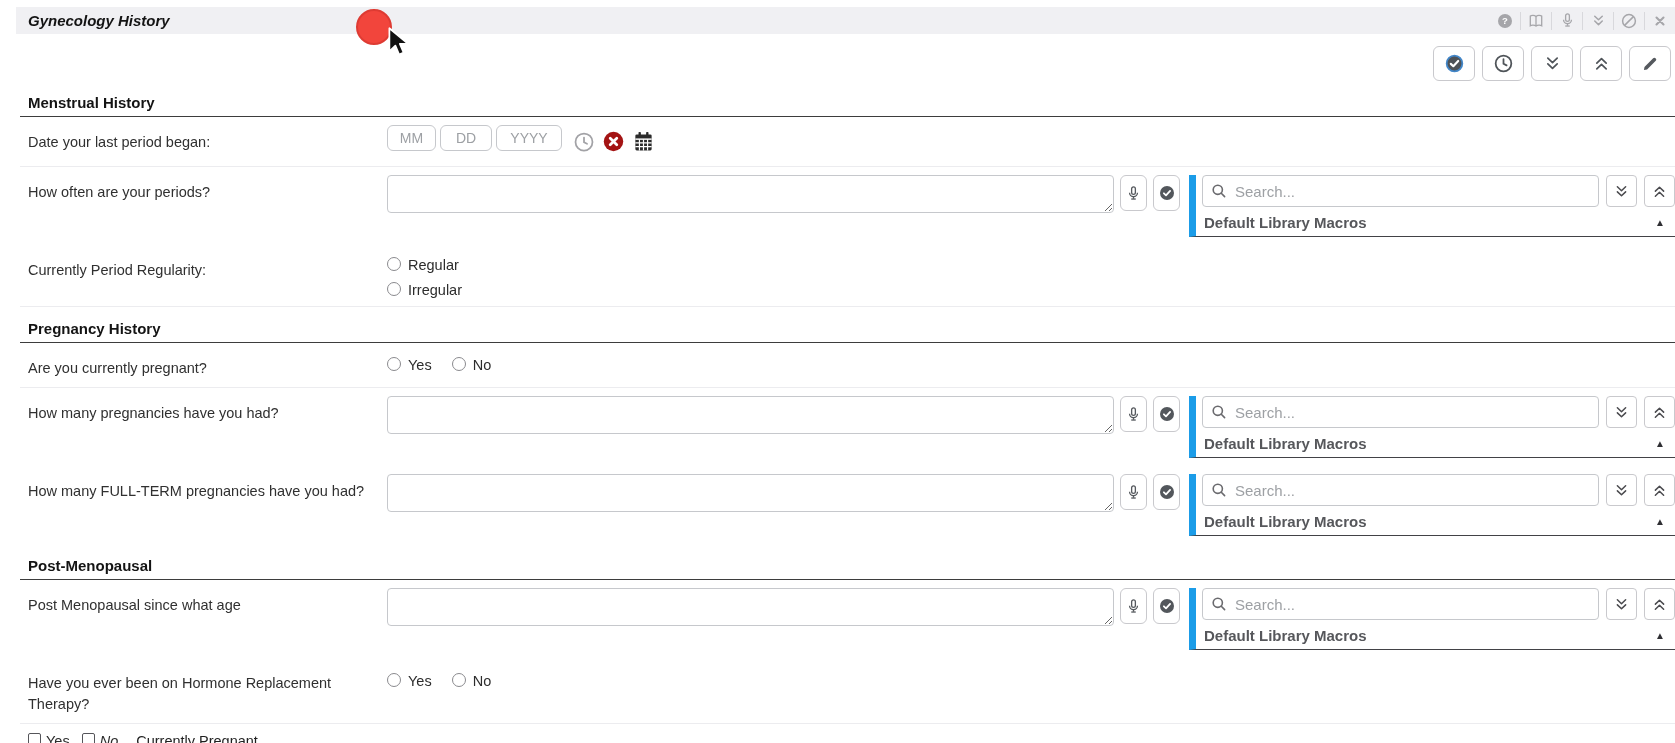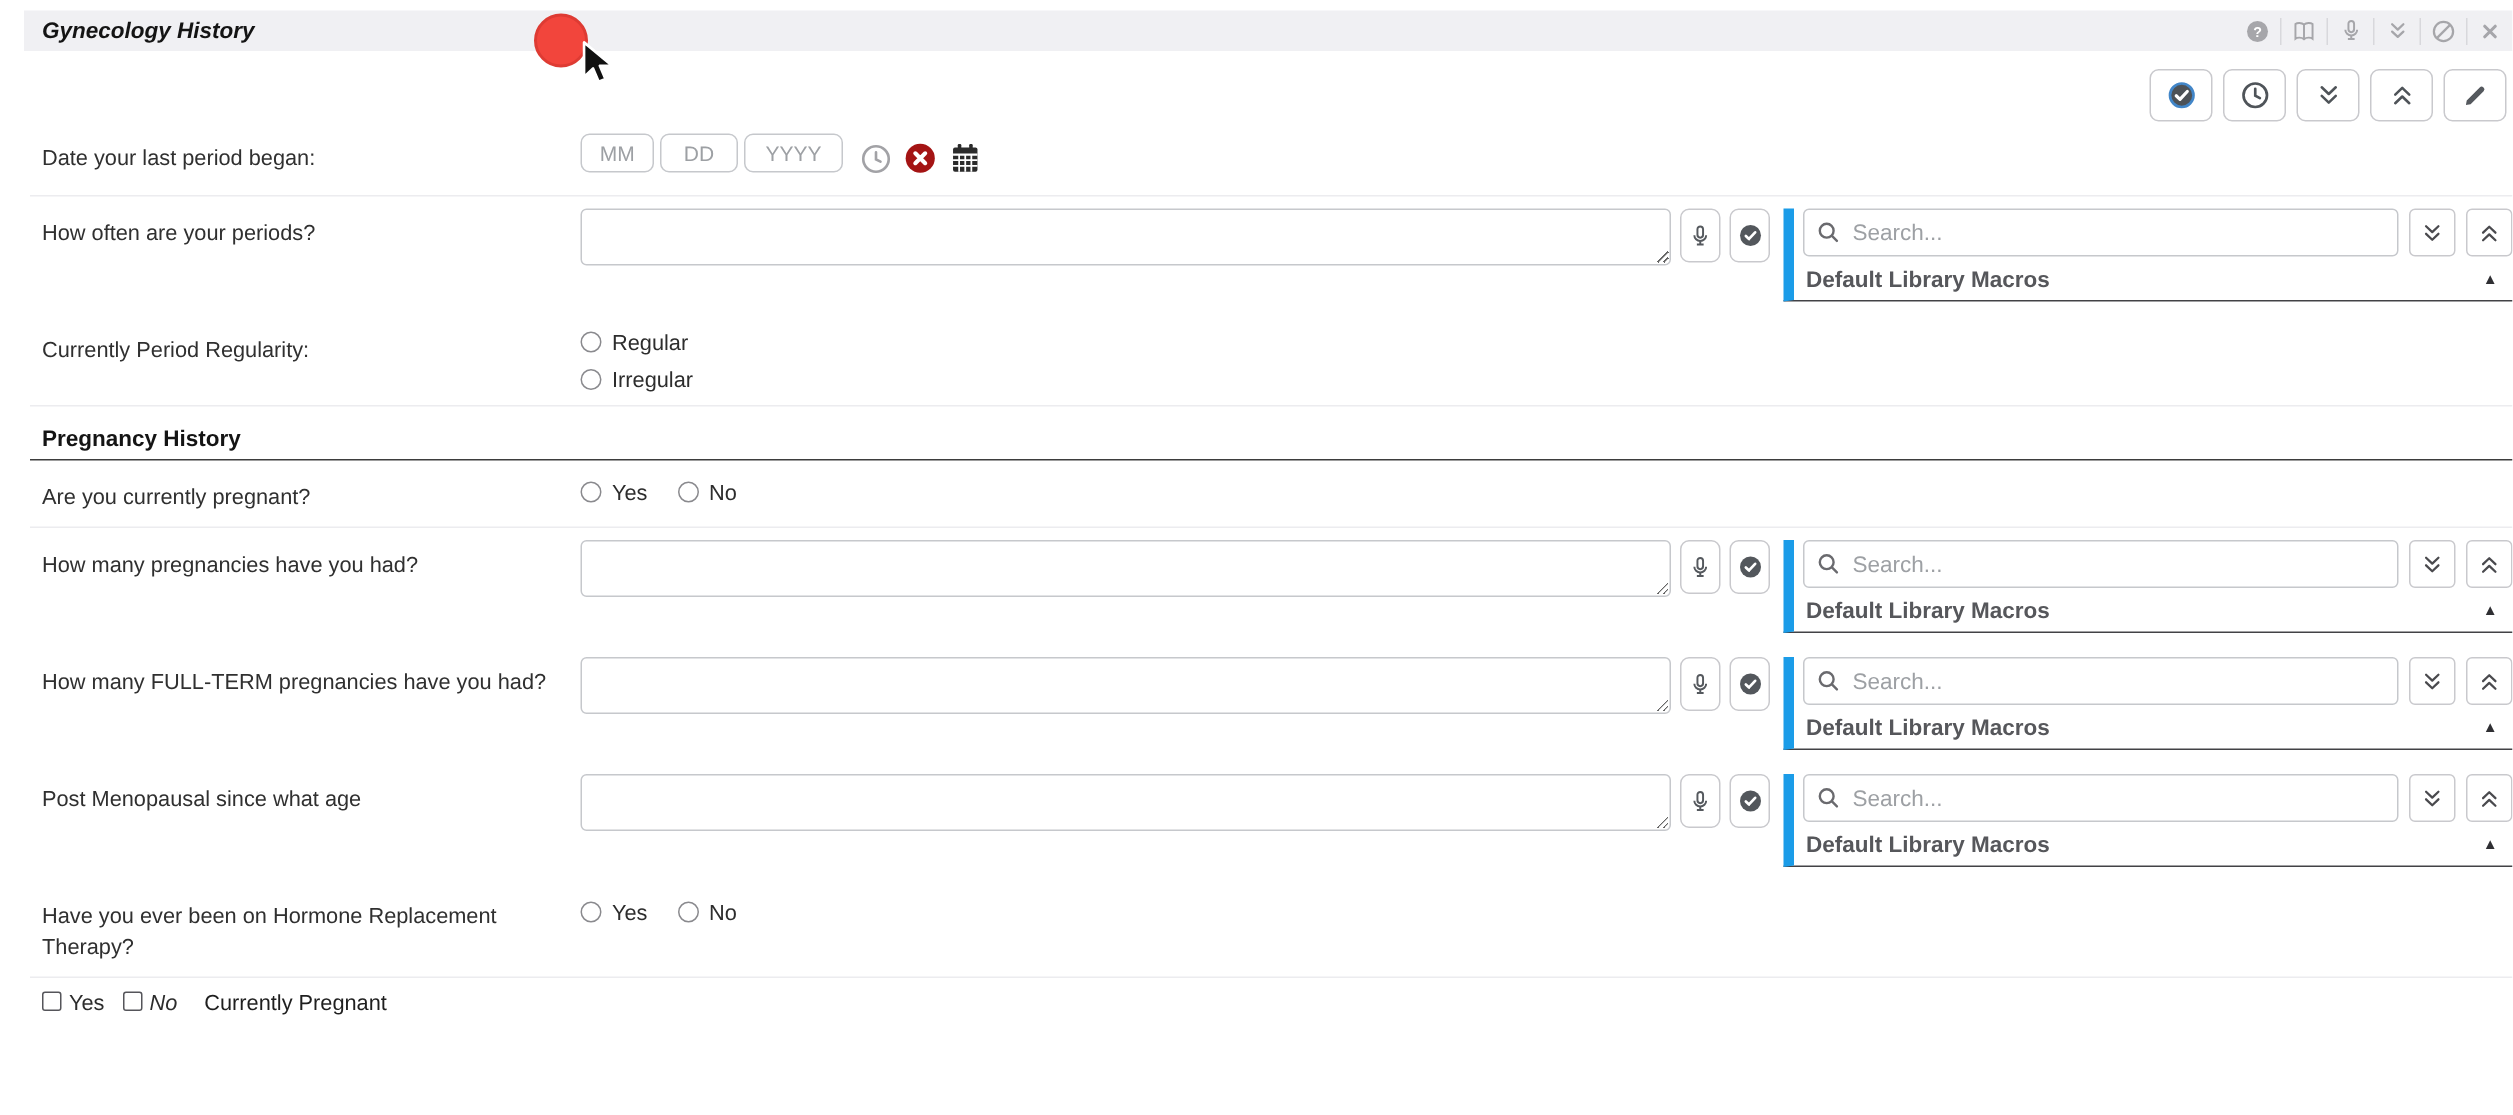--- a/index.html
+++ b/index.html
@@ -155,20 +155,21 @@
   </div>
   <div class="tbtn">
     <svg width="18" height="18" viewBox="0 0 16 16">
         <path d="M2.6 13.4 3.1 10.6 10.8 2.9 a1.55 1.55 0 0 1 2.2 0 l0.1 0.1 a1.55 1.55 0 0 1 0 2.2 L5.4 12.9 Z" fill="#55595e"></path>
       </svg>
   </div>
 </div>
 
 <div class="form">
 
+  <div class="section-heading">Menstrual History</div>
 
   <div class="row">
     <div class="row-label">Date your last period began:</div>
     <div class="row-field">
       <input class="date-box date-mm" placeholder="MM" style="">
       <input class="date-box date-dd" placeholder="DD" style="">
       <input class="date-box date-yyyy" placeholder="YYYY" style="">
       <div class="date-icons">
         <svg width="20" height="20" viewBox="0 0 16 16">
             <circle cx="8" cy="8" r="6.8" fill="none" stroke="#a2a2a6" stroke-width="1.4"></circle>
@@ -354,20 +355,21 @@
           </div>
         </div>
         <div class="macro-header">
           <span class="macro-title">Default Library Macros</span>
           <span class="macro-caret">▲</span>
         </div>
       </div>
     </div>
   </div>
 
+  <div class="section-heading">Post-Menopausal</div>
 
   <div class="row no-border">
     <div class="row-label">Post Menopausal since what age</div>
     <div class="row-field">
       <textarea class="free-text" style=""></textarea>
       <div class="side-btn">
         <svg width="15" height="15" viewBox="0 0 16 16">
             <rect x="6" y="1" width="4" height="8" rx="2" fill="none" stroke="#55595e" stroke-width="1.4"></rect>
             <path d="M3.8 7.2a4.2 4.2 0 0 0 8.4 0" fill="none" stroke="#55595e" stroke-width="1.4"></path>
             <line x1="8" y1="11.6" x2="8" y2="13.6" stroke="#55595e" stroke-width="1.4"></line>

